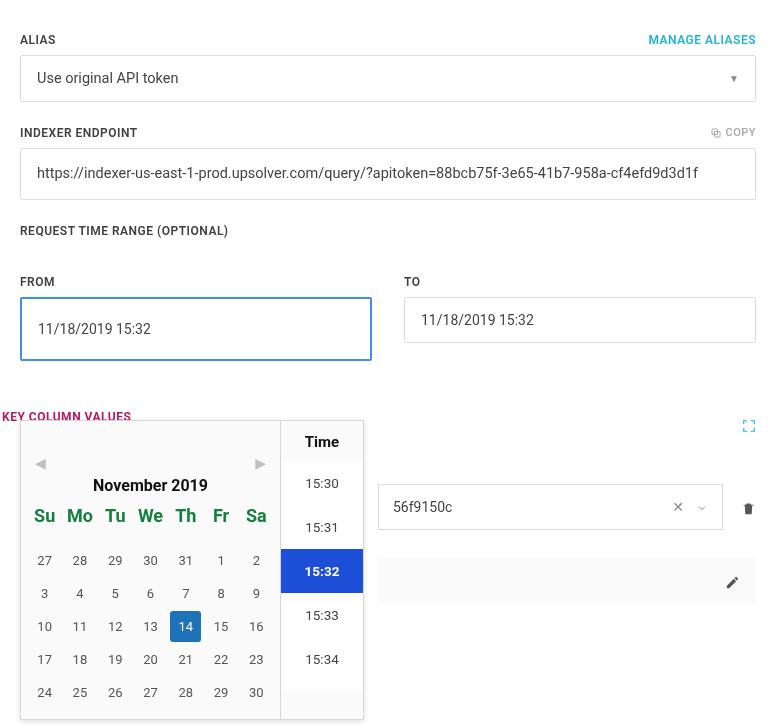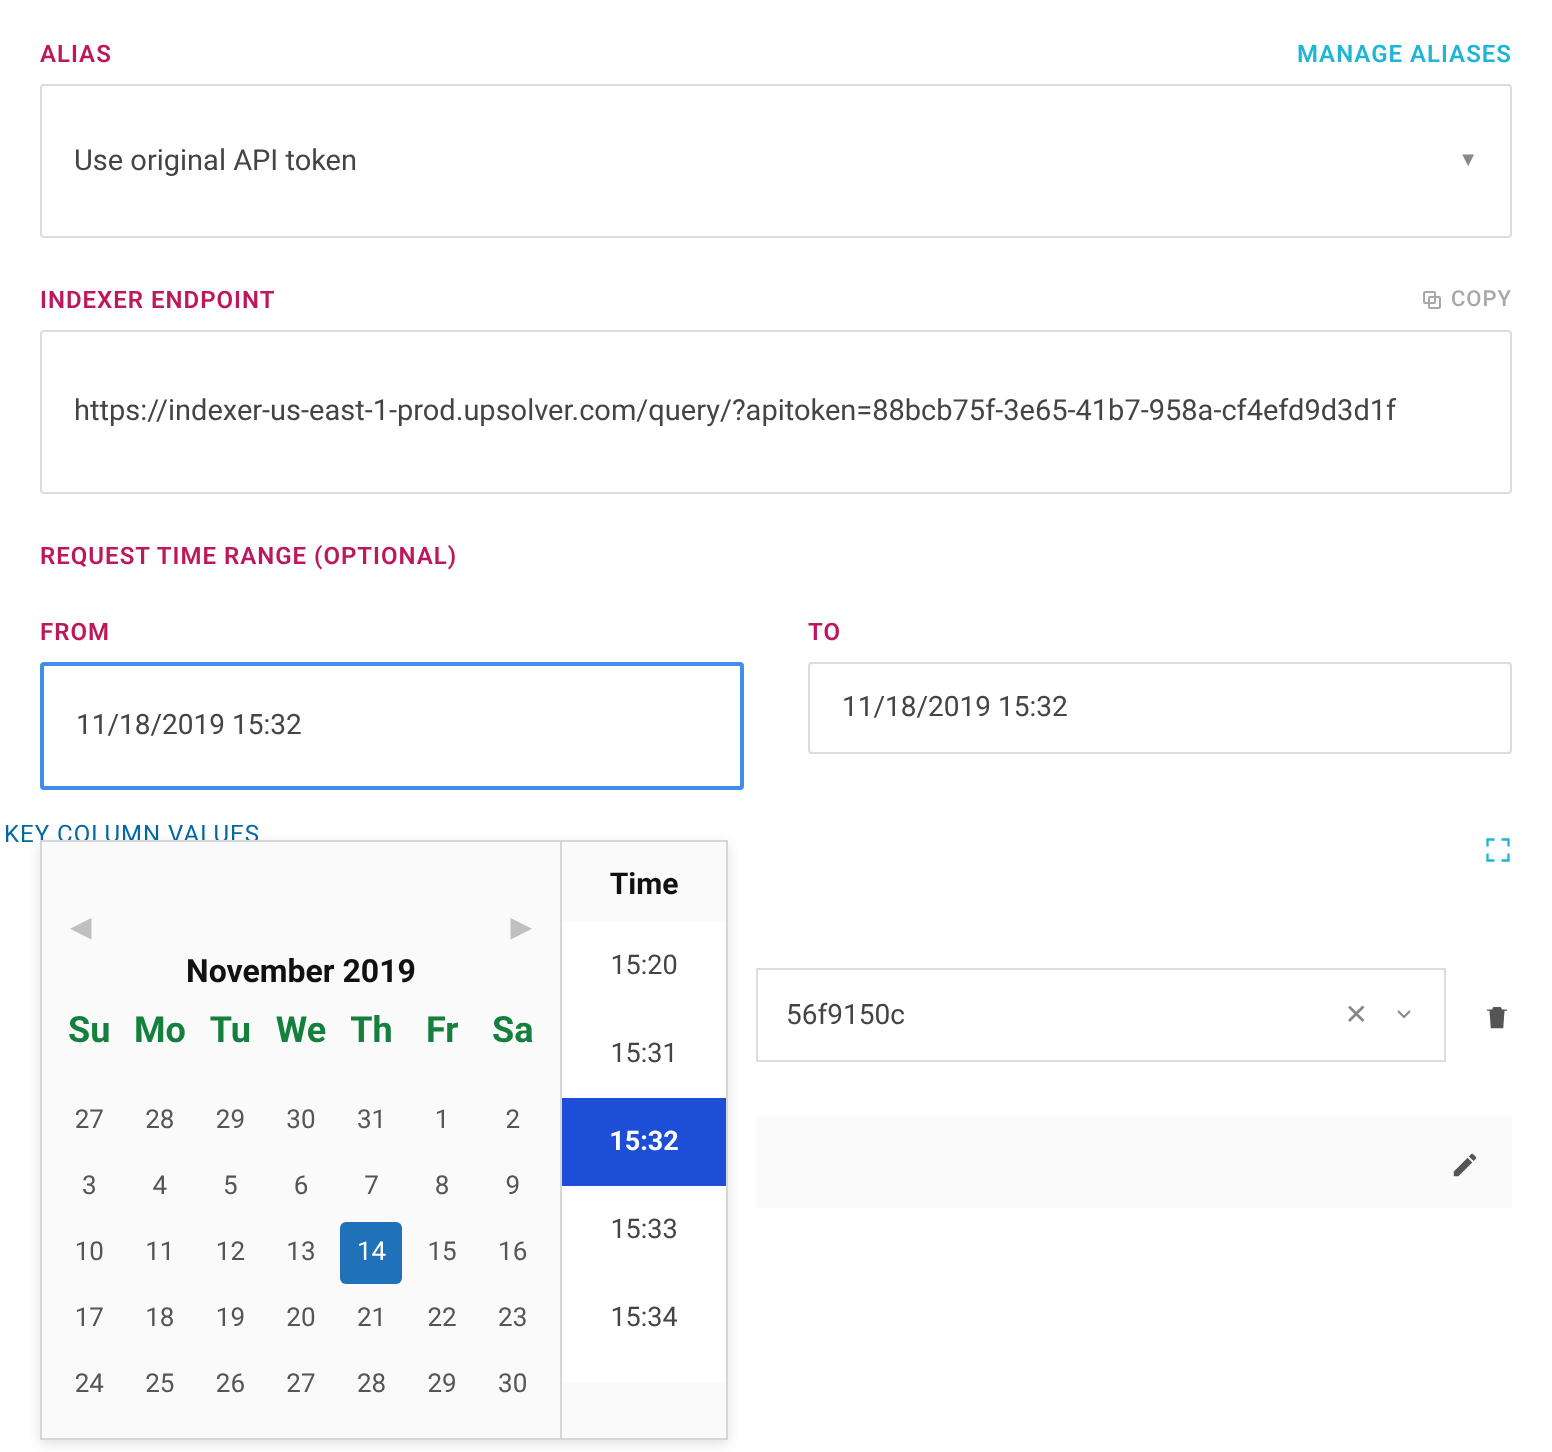--- a/index.html
+++ b/index.html
@@ -9,23 +9,24 @@
       color: #333;
       width: 776px;
       padding: 20px;
       font-size: 14px;
     }
     .section { margin-bottom: 24px; position: relative; }
     .label {
       font-size: 12px;
       font-weight: 600;
       letter-spacing: 0.5px;
-      color: #be185d;
+      color: #404040;
       text-transform: uppercase;
       margin-bottom: 8px;
+      margin-top: 13px;
     }
     .top-link {
       position: absolute;
       right: 0;
       top: 0;
       font-size: 12px;
       font-weight: 600;
       letter-spacing: 0.5px;
       color: #1fb5d6;
       text-transform: uppercase;
@@ -41,21 +42,21 @@
       color: #a8a8a8;
       text-transform: uppercase;
       cursor: pointer;
       display: inline-flex;
       align-items: flex-end;
       gap: 4px;
     }
     .select-box, .text-box, .input-box {
       border: 1px solid #ddd;
       border-radius: 2px;
-      padding: 29px 16px;
+      padding: 14px 16px;
       font-size: 14.5px;
       color: #444;
       display: flex;
       align-items: center;
       justify-content: space-between;
       background: #fff;
     }
     .caret {
       color: #888;
       font-size: 10px;
@@ -70,23 +71,23 @@
       color: #444;
       border-radius: 2px;
       background: #fff;
     }
     .date-input.active {
       border: 2px solid #3f8fe8;
       padding: 22px 16px;
     }
     .kcv-label {
       font-size: 12px;
-      font-weight: 400;
+      font-weight: 700;
       letter-spacing: 0.5px;
-      color: #0369a1;
+      color: #be185d;
       text-transform: uppercase;
       position: absolute;
       left: 2px;
       top: 410px;
     }
     .expand-icon { color: #1fb5d6; cursor: pointer; font-size: 12px; }
     .picker {
       position: absolute;
       top: 420px;
       left: 20px;
@@ -329,21 +330,21 @@
         <div class="day">26</div>
         <div class="day">27</div>
         <div class="day">28</div>
         <div class="day">29</div>
         <div class="day">30</div>
       </div>
   </div>
   <div class="time-panel">
     <div class="time-head">Time</div>
     <div class="time-list" id="time-list">
-        <div class="time-opt">15:20</div>
+        <div class="time-opt">15:30</div>
         <div class="time-opt">15:31</div>
         <div class="time-opt selected">15:32</div>
         <div class="time-opt">15:33</div>
         <div class="time-opt">15:34</div>
       </div>
   </div>
 </div>
 
 <div class="row-under">
   <div class="value-box">

